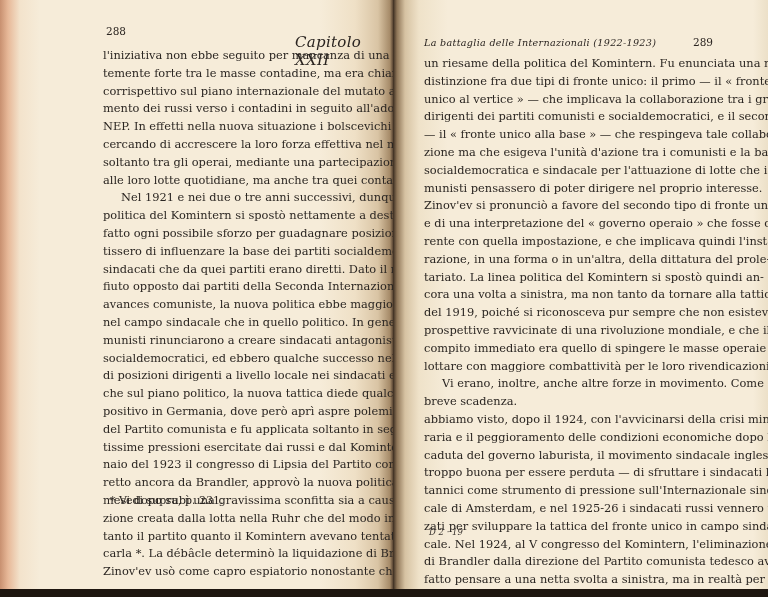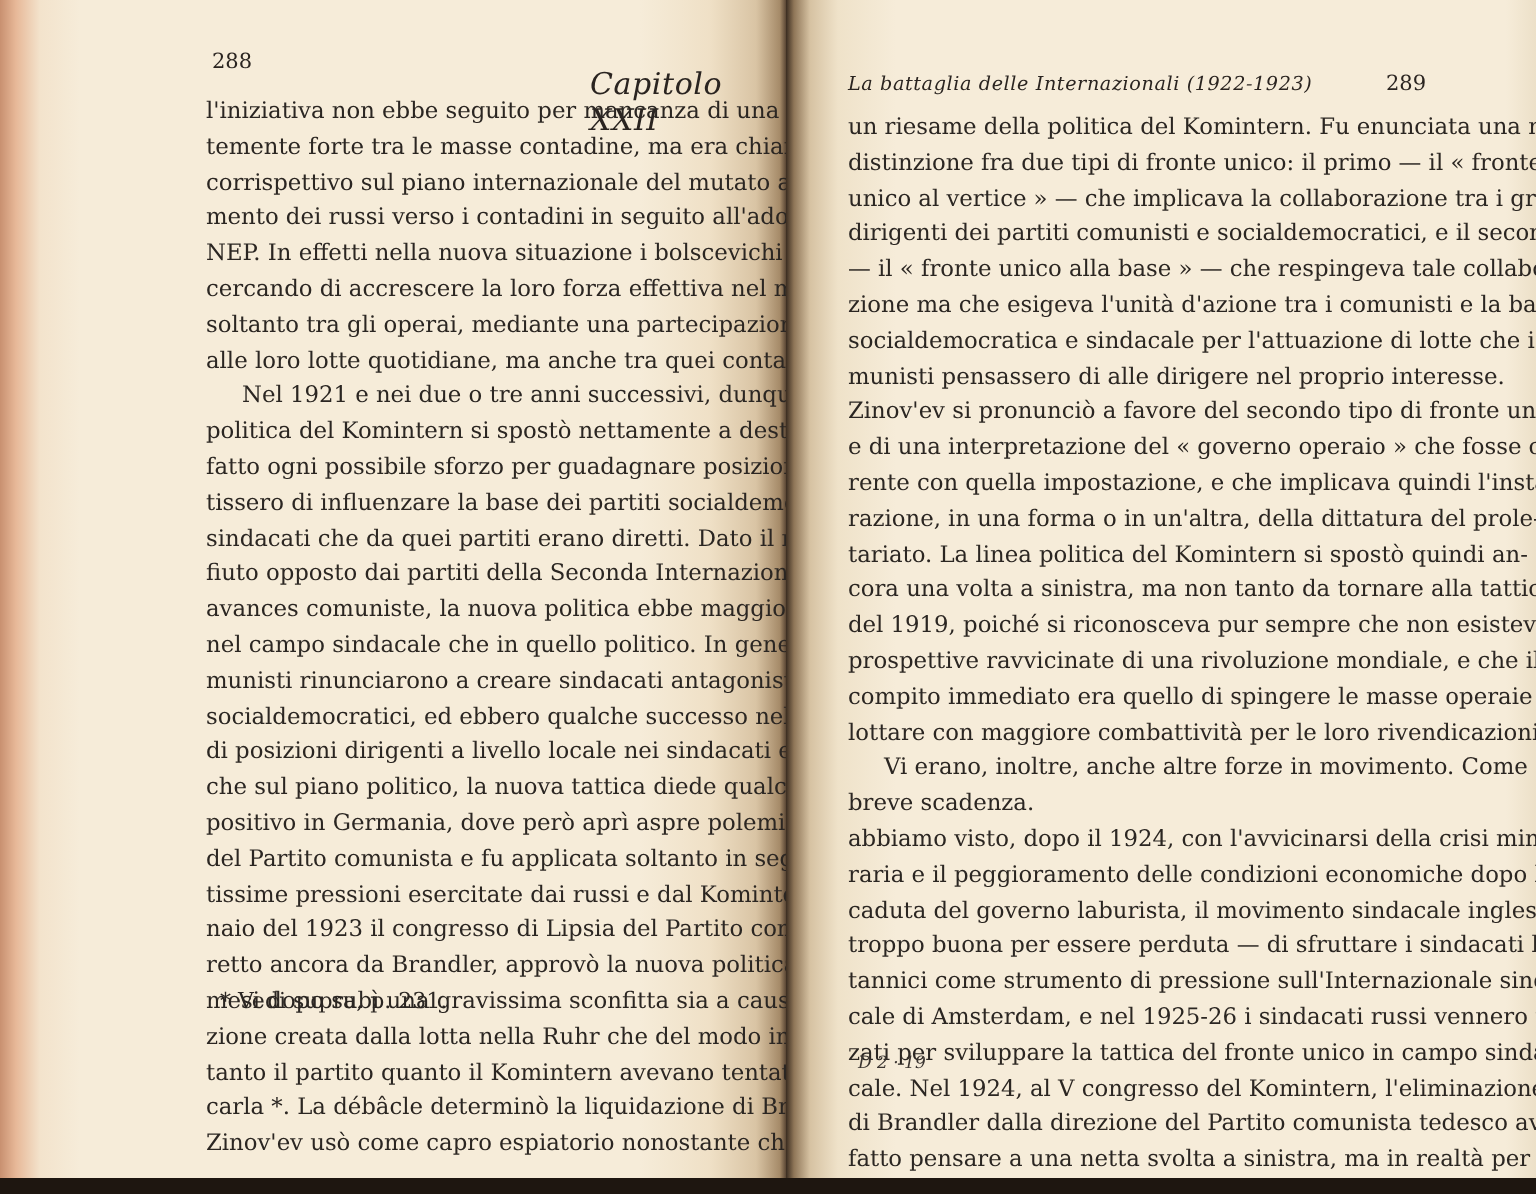--- a/index.html
+++ b/index.html
@@ -101,21 +101,21 @@
     <div class="running-head" style="left:31px; top:37px; font-size:9.6px;">La battaglia delle Internazionali (1922-1923)</div>
     <div class="folio" style="left:300px; top:36px;">289</div>
     <div class="text" id="right-text" style="top:55px;">
         <span class="line">un riesame della politica del Komintern. Fu enunciata una netta</span>
         <span class="line">distinzione fra due tipi di fronte unico: il primo — il « fronte</span>
         <span class="line">unico al vertice » — che implicava la collaborazione tra i gruppi</span>
         <span class="line">dirigenti dei partiti comunisti e socialdemocratici, e il secondo</span>
         <span class="line">— il « fronte unico alla base » — che respingeva tale collabora-</span>
         <span class="line">zione ma che esigeva l'unità d'azione tra i comunisti e la base</span>
         <span class="line">socialdemocratica e sindacale per l'attuazione di lotte che i co-</span>
-        <span class="line">munisti pensassero di alle dirigere nel proprio interesse.</span>
+        <span class="line">munisti pensassero di poter dirigere nel proprio interesse.</span>
         <span class="line">Zinov'ev si pronunciò a favore del secondo tipo di fronte unico</span>
         <span class="line">e di una interpretazione del « governo operaio » che fosse coe-</span>
         <span class="line">rente con quella impostazione, e che implicava quindi l'instau-</span>
         <span class="line">razione, in una forma o in un'altra, della dittatura del prole-</span>
         <span class="line">tariato. La linea politica del Komintern si spostò quindi an-</span>
         <span class="line">cora una volta a sinistra, ma non tanto da tornare alla tattica</span>
         <span class="line">del 1919, poiché si riconosceva pur sempre che non esistevano</span>
         <span class="line">prospettive ravvicinate di una rivoluzione mondiale, e che il</span>
         <span class="line">compito immediato era quello di spingere le masse operaie a</span>
         <span class="line">lottare con maggiore combattività per le loro rivendicazioni a</span>

